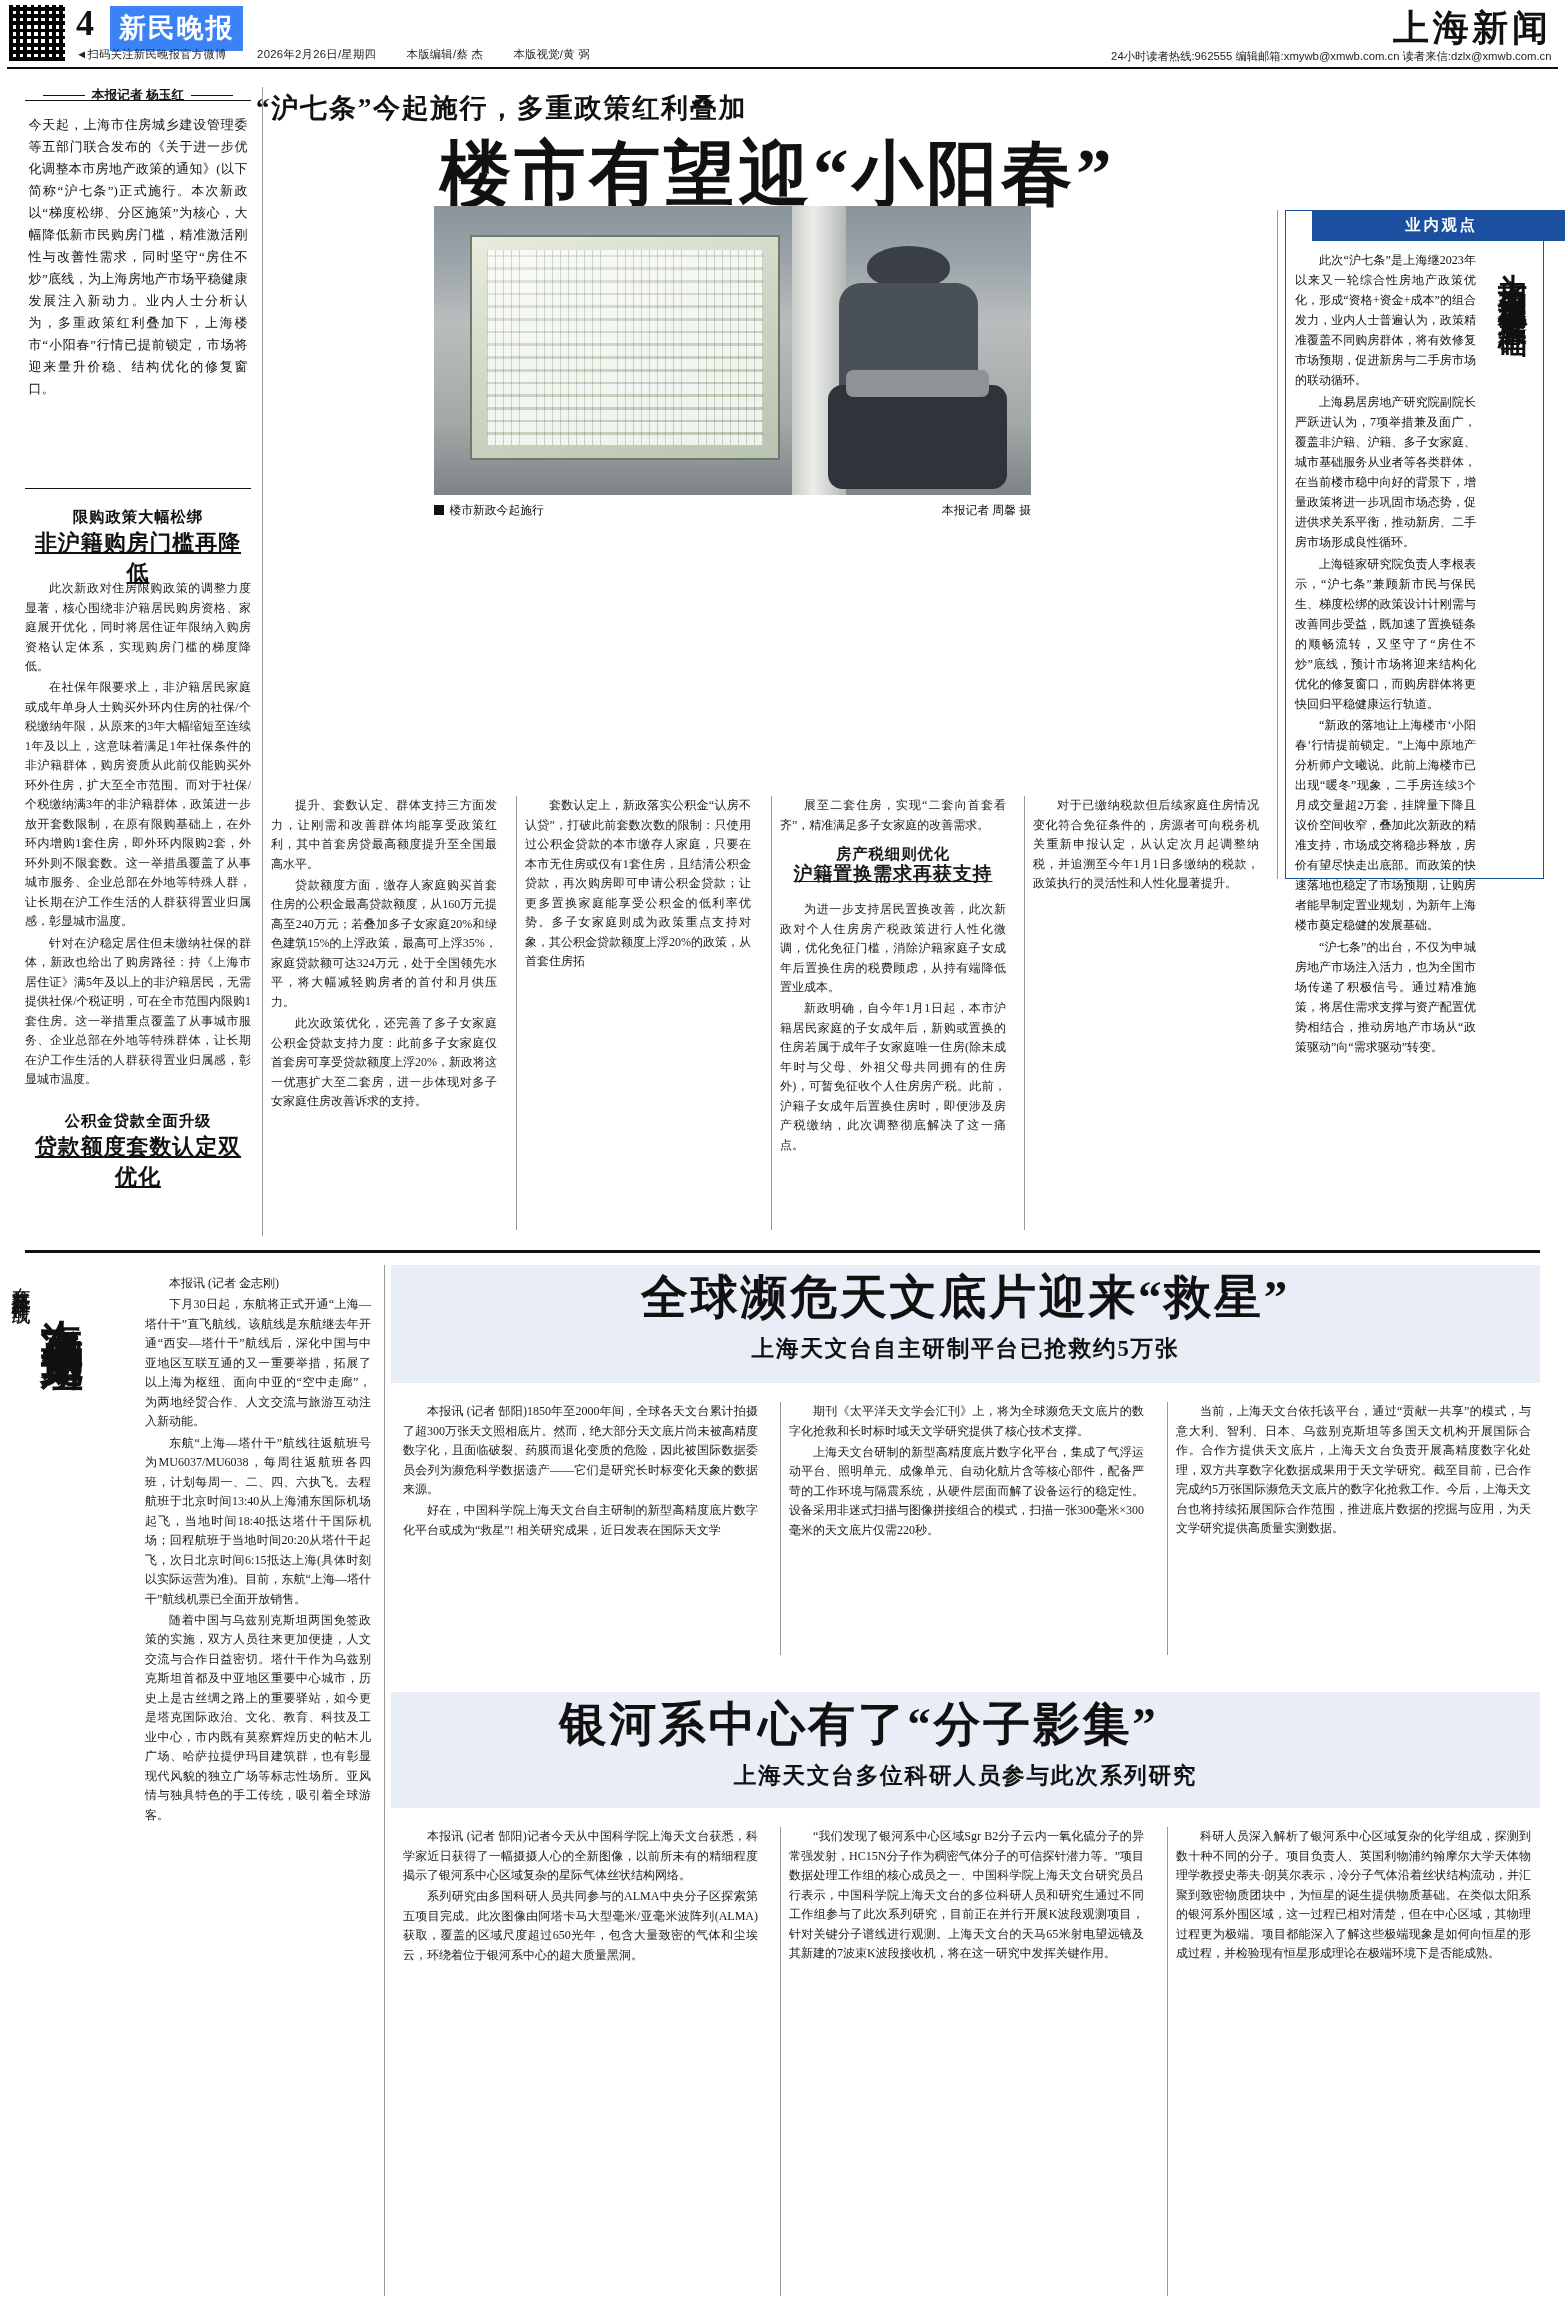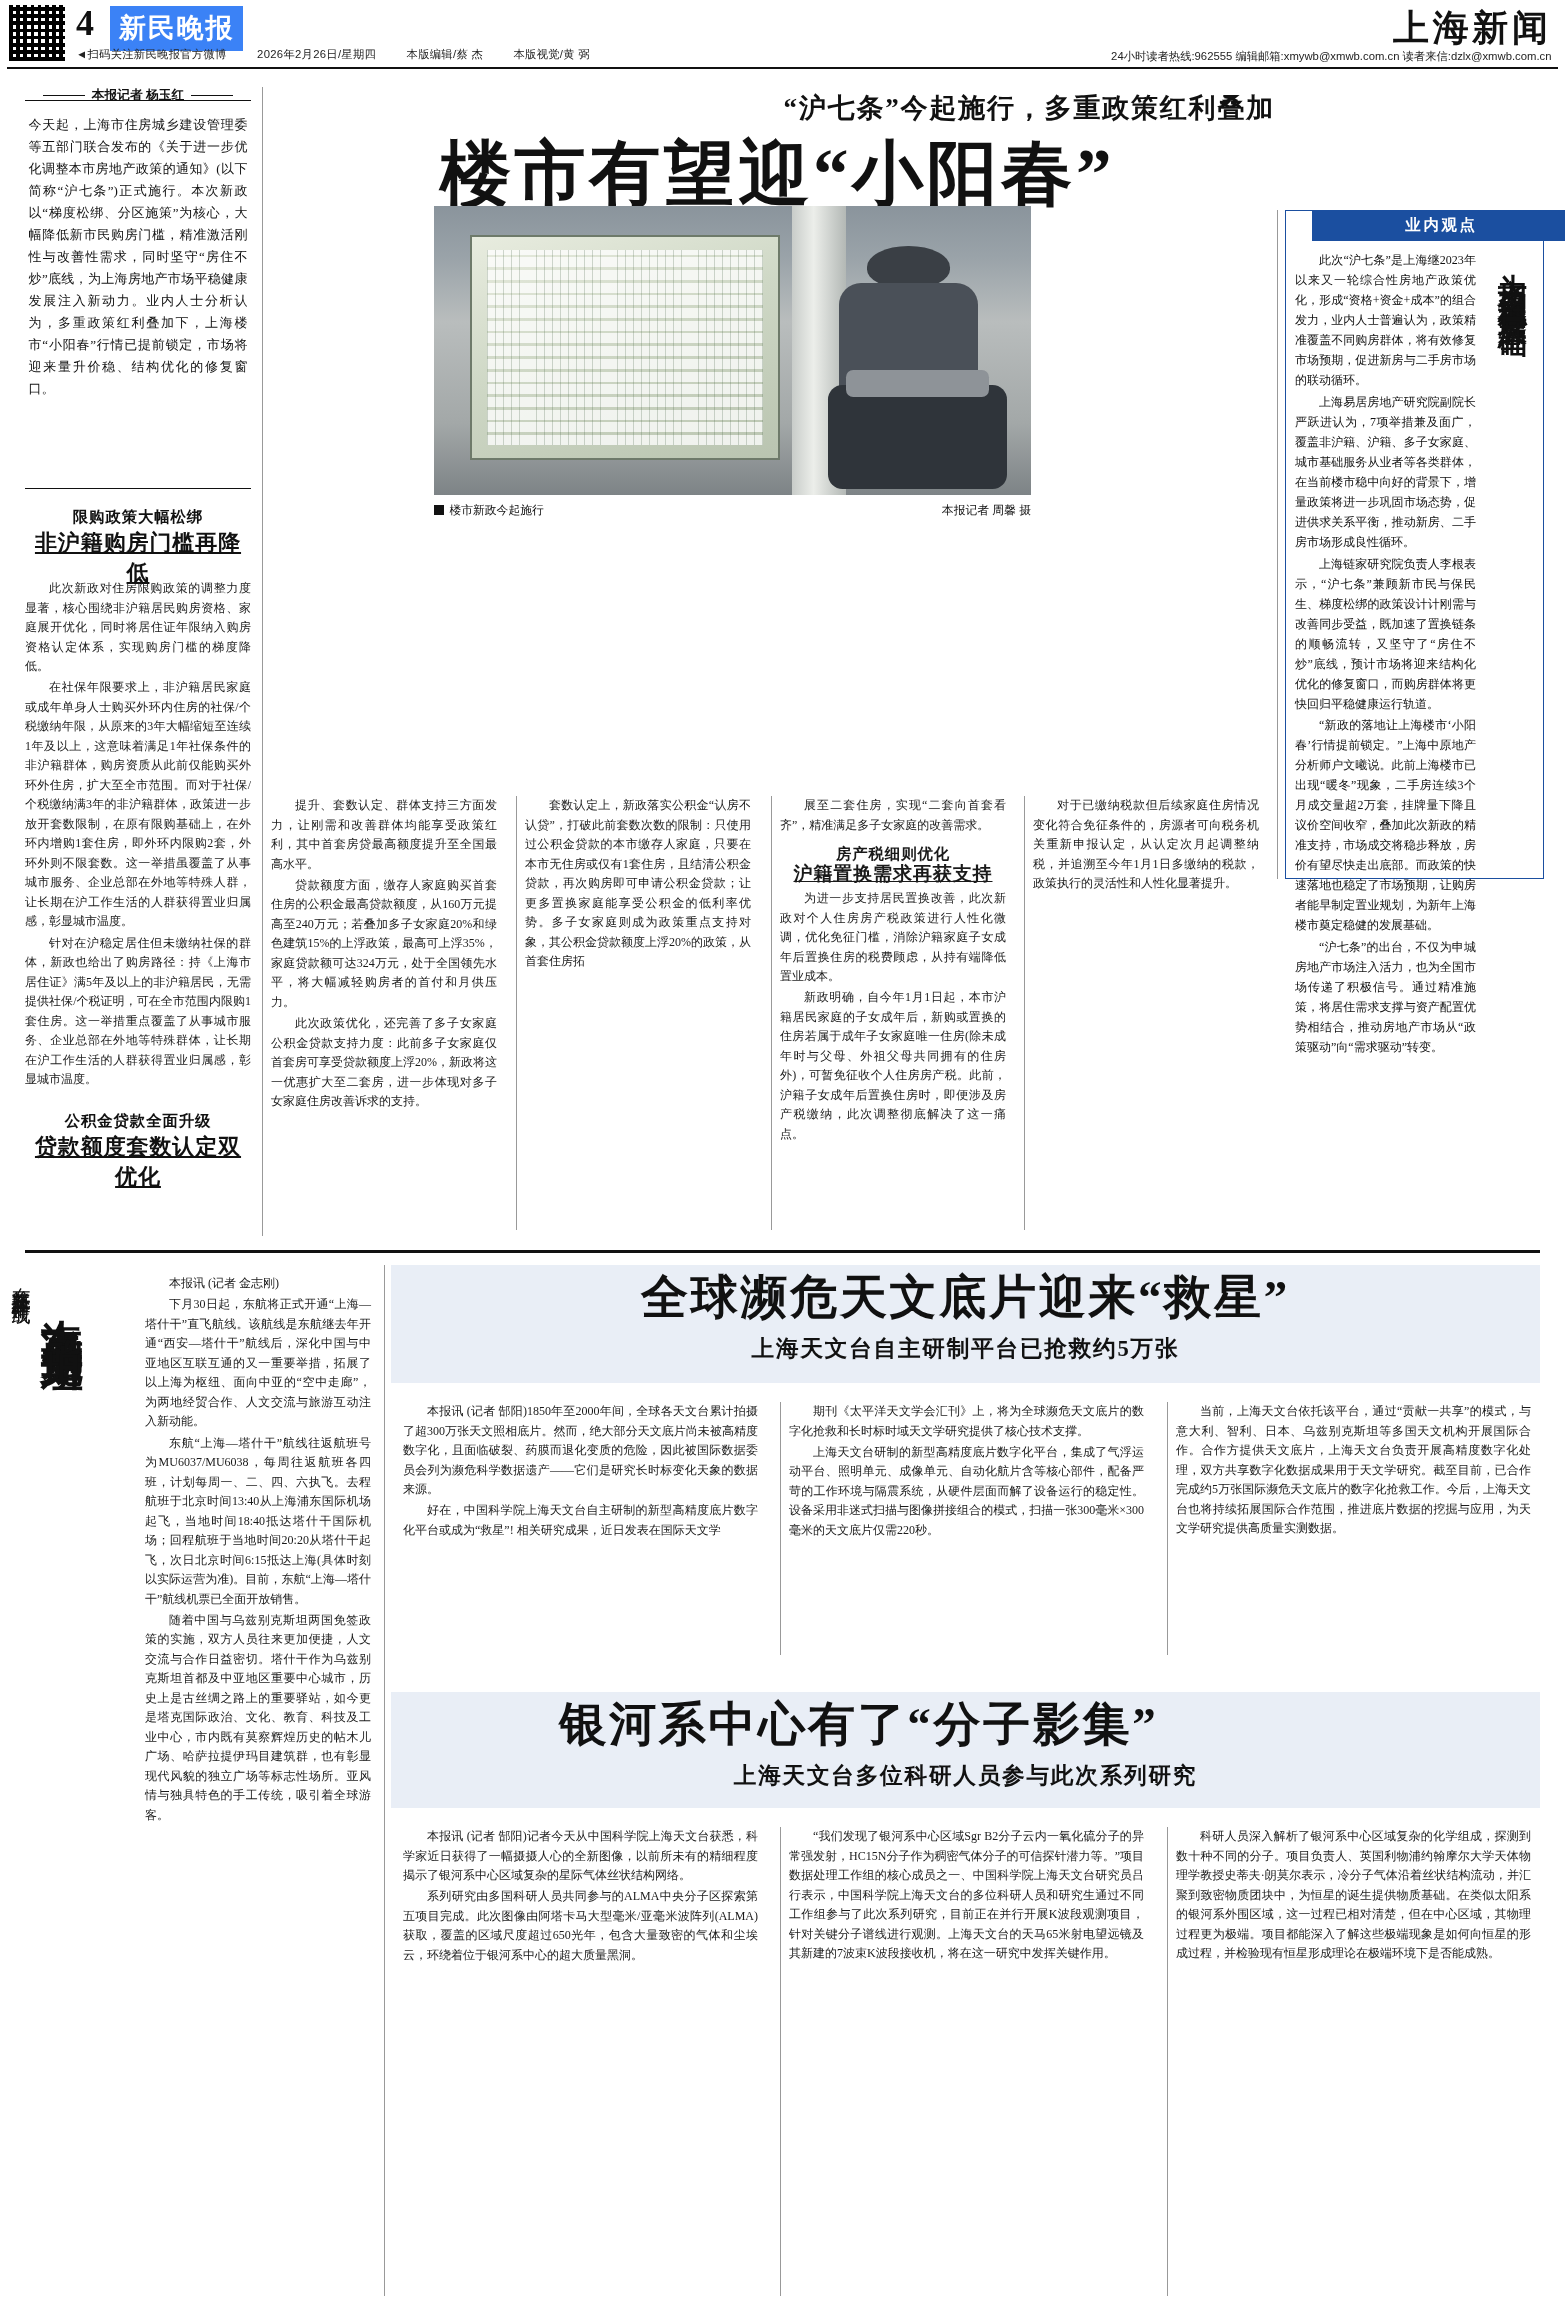--- a/index.html
+++ b/index.html
@@ -81,22 +81,22 @@
   }
   .byline-bar {
     position:absolute; left:25px; top:87px; width:226px;
     text-align:center; font-size:12.7px; font-weight:bold;
     font-family:"Liberation Sans",sans-serif;
   }
   .byline-bar .dash { display:inline-block; width:42px; height:0.9px; background:#111; vertical-align:middle; margin:0 7.2px;}
   .lede-text { font-size:13px; line-height:22px; text-align:justify; }
 
   .head-kicker {
-    position:absolute; left:280px; top:90px; width:995px;
-    text-align:right; font-size:27px; font-weight:bold; letter-spacing:1.8px;
+    position:absolute; left:256px; top:90px; width:995px;
+    text-align:left; font-size:27px; font-weight:bold; letter-spacing:1.8px;
   }
   .head-main {
     position:absolute; left:271px; top:127px; width:1013px;
     text-align:center; font-size:71px; font-weight:bold; letter-spacing:3.6px;
     font-family:"Liberation Serif",serif;
   }
 
   .photo {
     position:absolute; left:434px; top:206px; width:597px; height:289px;
     overflow:hidden; background:#6d7a86;
@@ -339,21 +339,21 @@
   <div class="col col-2 body-col">
     <p>提升、套数认定、群体支持三方面发力，让刚需和改善群体均能享受政策红利，其中首套房贷最高额度提升至全国最高水平。</p>
     <p>贷款额度方面，缴存人家庭购买首套住房的公积金最高贷款额度，从160万元提高至240万元；若叠加多子女家庭20%和绿色建筑15%的上浮政策，最高可上浮35%，家庭贷款额可达324万元，处于全国领先水平，将大幅减轻购房者的首付和月供压力。</p>
     <p>此次政策优化，还完善了多子女家庭公积金贷款支持力度：此前多子女家庭仅首套房可享受贷款额度上浮20%，新政将这一优惠扩大至二套房，进一步体现对多子女家庭住房改善诉求的支持。</p>
   </div>
   <div class="col col-3 body-col">
     <p>套数认定上，新政落实公积金“认房不认贷”，打破此前套数次数的限制：只使用过公积金贷款的本市缴存人家庭，只要在本市无住房或仅有1套住房，且结清公积金贷款，再次购房即可申请公积金贷款；让更多置换家庭能享受公积金的低利率优势。多子女家庭则成为政策重点支持对象，其公积金贷款额度上浮20%的政策，从首套住房拓</p>
   </div>
   <div class="col col-4 body-col">
     <p>展至二套住房，实现“二套向首套看齐”，精准满足多子女家庭的改善需求。</p>
-    <div class="mid-sub" style="position:static;margin:9px 0 6px 0;">
+    <div class="mid-sub" style="position:static;margin:9px 0 17px 0;">
       <div class="kicker">房产税细则优化</div>
       <div class="subhead" style="font-size:19px;">沪籍置换需求再获支持</div>
     </div>
     <p>为进一步支持居民置换改善，此次新政对个人住房房产税政策进行人性化微调，优化免征门槛，消除沪籍家庭子女成年后置换住房的税费顾虑，从持有端降低置业成本。</p>
     <p>新政明确，自今年1月1日起，本市沪籍居民家庭的子女成年后，新购或置换的住房若属于成年子女家庭唯一住房(除未成年时与父母、外祖父母共同拥有的住房外)，可暂免征收个人住房房产税。此前，沪籍子女成年后置换住房时，即便涉及房产税缴纳，此次调整彻底解决了这一痛点。</p>
   </div>
   <div class="col col-5 body-col">
     <p>对于已缴纳税款但后续家庭住房情况变化符合免征条件的，房源者可向税务机关重新申报认定，从认定次月起调整纳税，并追溯至今年1月1日多缴纳的税款，政策执行的灵活性和人性化显著提升。</p>
   </div>
 

